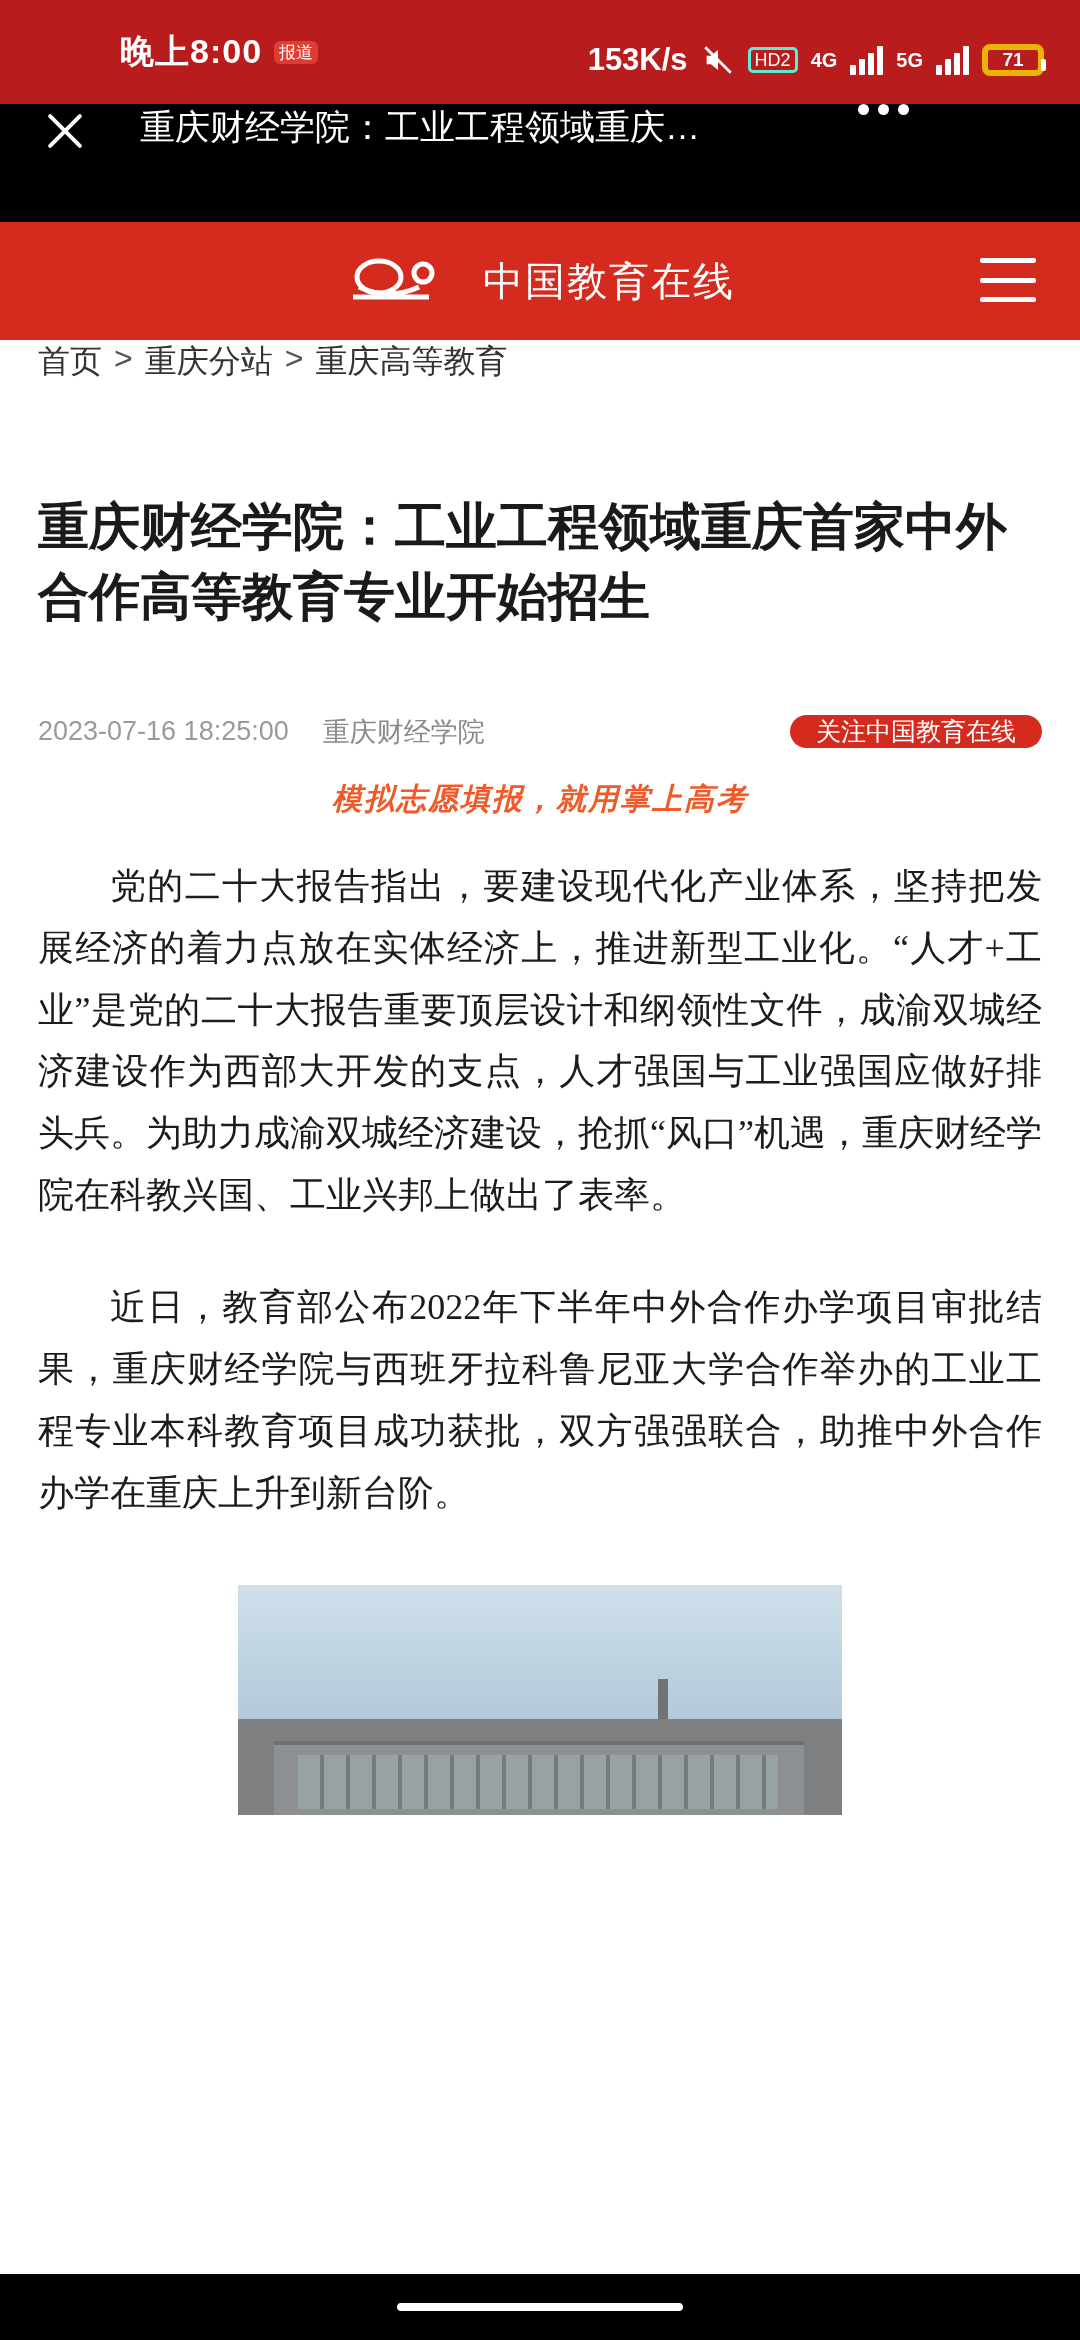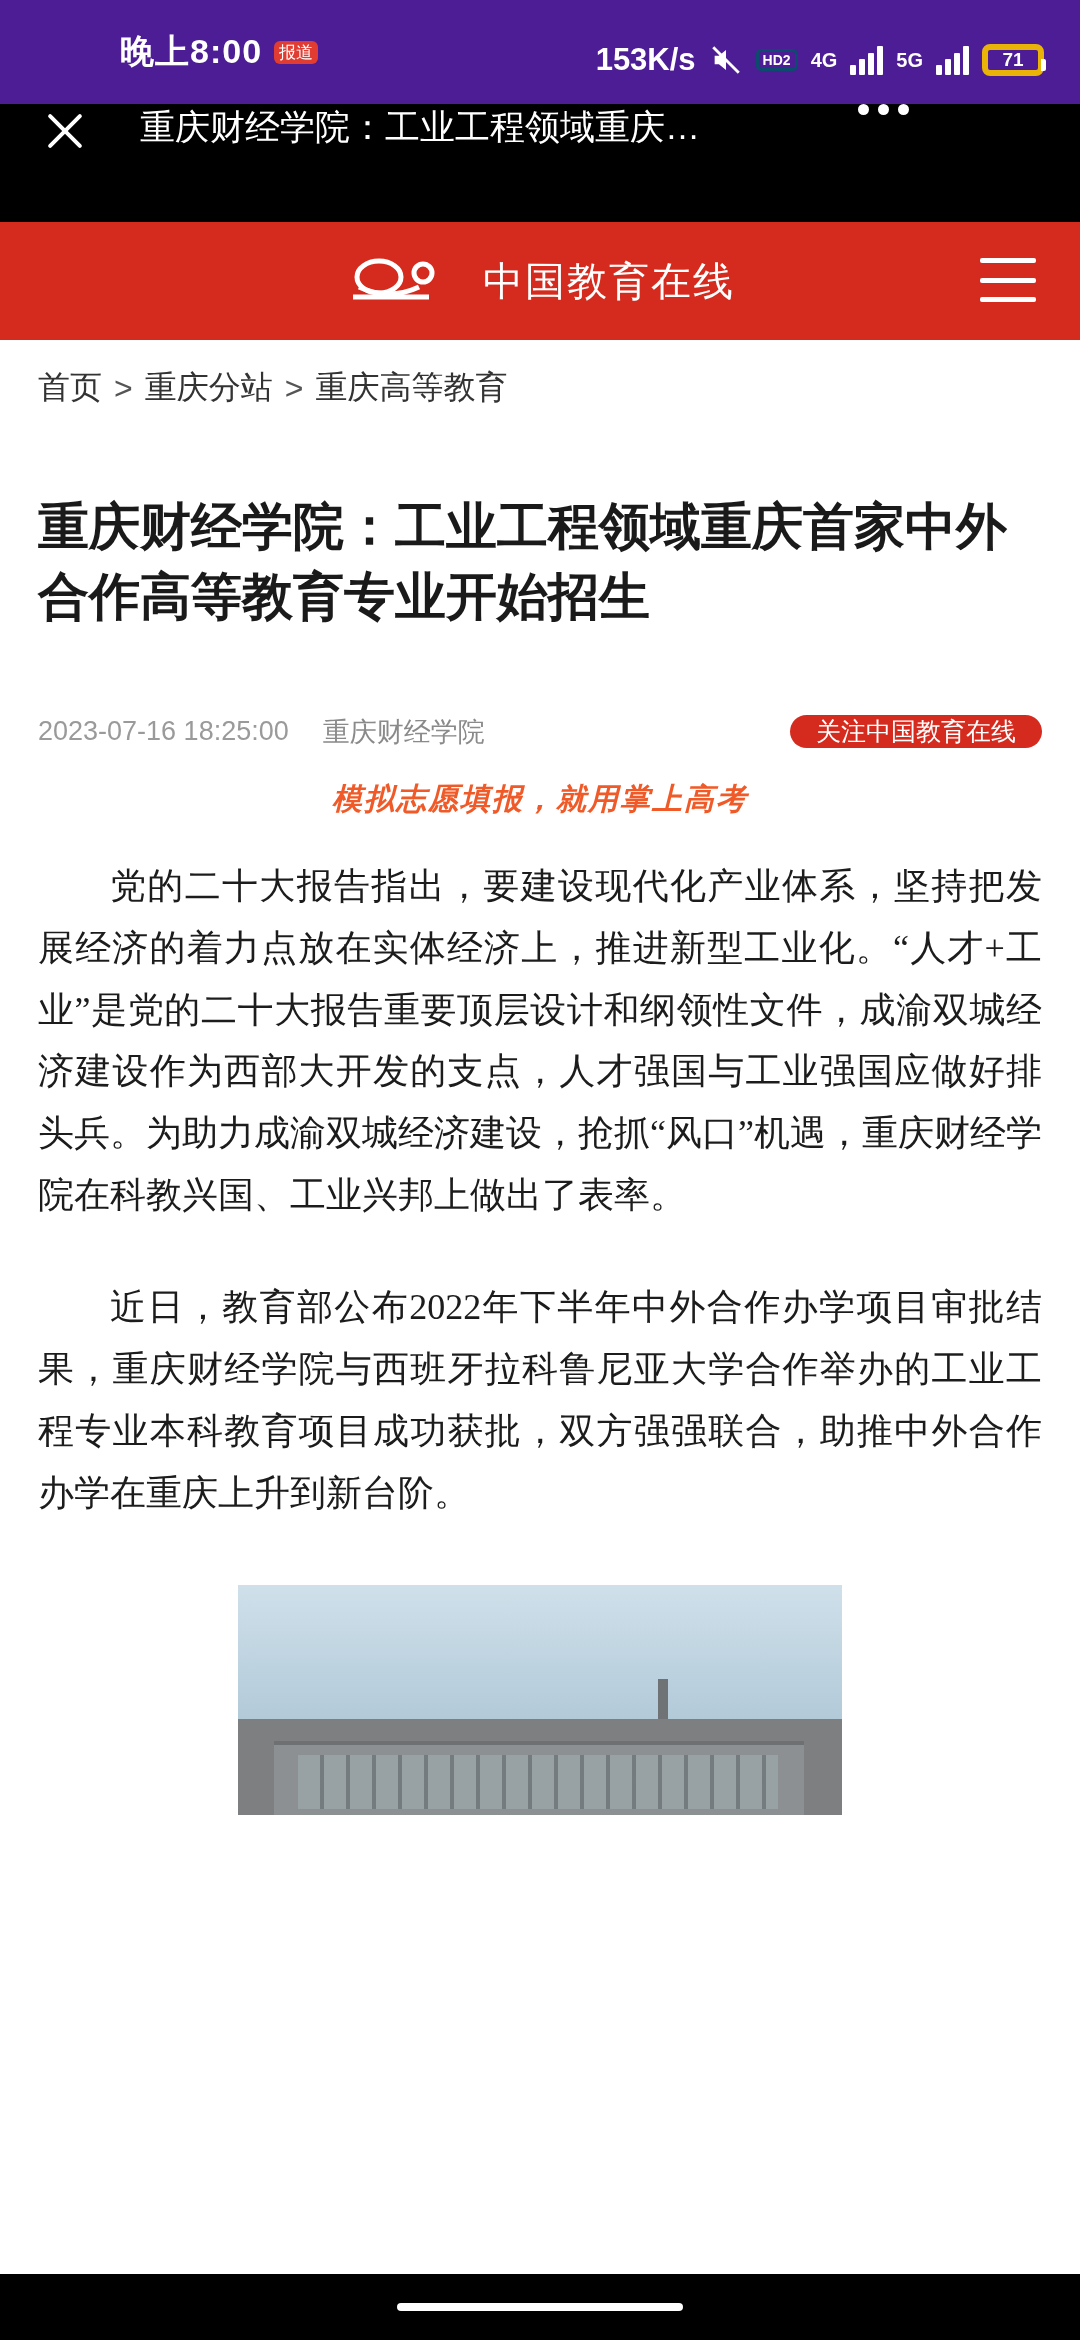--- a/index.html
+++ b/index.html
@@ -7,21 +7,21 @@
     width: 1080px;
     height: 2340px;
     background: #ffffff;
     font-family: "Liberation Sans", sans-serif;
     overflow: hidden;
   }
 
   
   .statusbar {
     height: 104px;
-    background: #4c1d95;
+    background: #b91c1c;
     color: #ffffff;
     display: flex;
     align-items: center;
     padding: 0 40px;
     position: relative;
   }
   .sb-left {
     display: flex;
     align-items: center;
     gap: 12px;
@@ -42,24 +42,24 @@
     right: 36px;
     top: 8px;
     height: 104px;
     display: flex;
     align-items: center;
     gap: 13px;
   }
   .sb-net { font-size: 31px; font-weight: bold; letter-spacing: 0px; }
   .icon-mute { width: 34px; height: 34px; }
   .tagbox {
-    border: 3px solid #0c4a6e;
+    border: 3px solid #5eead4;
     border-radius: 5px;
-    font-size: 14px;
-    font-weight: bold;
+    font-size: 18px;
+    font-weight: normal;
     padding: 1px 4px;
     line-height: 1.05;
   }
   .tag-small { font-size: 20px; font-weight: bold; }
   .bars { display: flex; align-items: flex-end; gap: 3px; height: 30px; }
   .bars i { display: block; width: 6px; background: #ffffff; border-radius: 1px; }
   .bars i:nth-child(1){height: 10px;}
   .bars i:nth-child(2){height: 16px;}
   .bars i:nth-child(3){height: 22px;}
   .bars i:nth-child(4){height: 29px;}
@@ -163,21 +163,21 @@
     display: block;
     height: 5px;
     background: #ffffff;
     border-radius: 2px;
   }
 
   
   .breadcrumb {
     height: 96px;
     display: flex;
-    align-items: center;
+    align-items: flex-start;
     padding: 0 38px;
     font-size: 32px;
     color: #333333;
     background: #ffffff;
   }
   .breadcrumb .sep { margin: 0 12px; color: #555; }
   .breadcrumb a { color: #333333; text-decoration: none; }
 
   
   .article { padding: 0 38px; }

